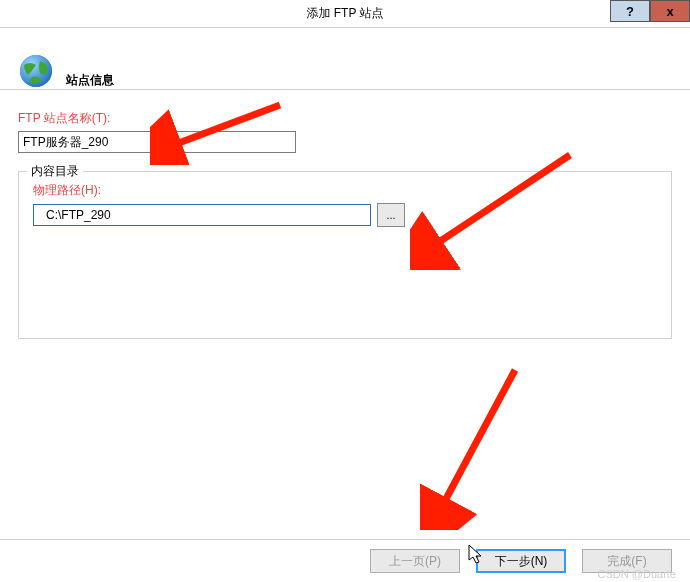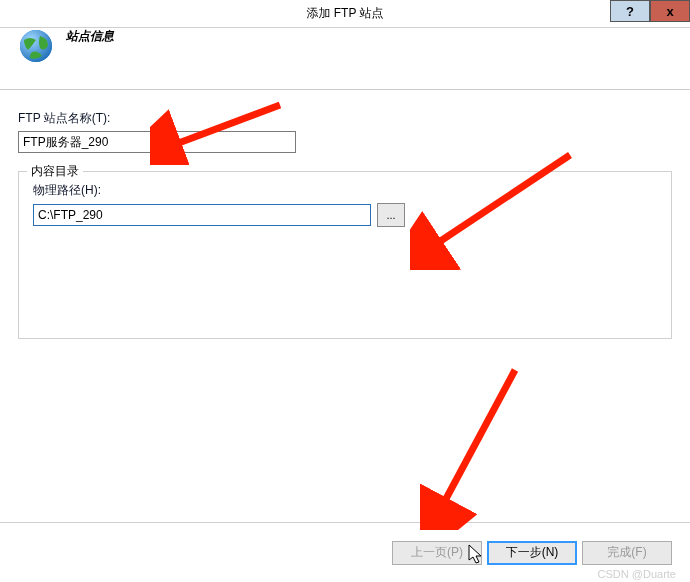--- a/index.html
+++ b/index.html
@@ -45,34 +45,33 @@
       font-size: 13px;
       font-weight: bold;
     }
     .btn-help { background: #c5d8ea; }
     .btn-close { background: #c76050; color: #000; }
     .header-band {
       height: 62px;
       background: #fff;
       border-bottom: 1px solid #ccc;
       display: flex;
-      align-items: flex-start;
+      align-items: flex-end;
       padding-left: 18px;
       gap: 12px;
-      font-style: italic;
     }
     .globe-icon { width: 36px; height: 36px; }
     .header-title { font-size: 12px; font-weight: bold; color: #000; }
     .content {
       padding: 20px 18px 0 18px;
       position: relative;
     }
     .field-label {
       font-size: 12px;
-      color: #0f172a;
+      color: #ef4444;
       margin-bottom: 4px;
       display: block;
     }
     .text-input {
       height: 22px;
       border: 1px solid #7a7a7a;
       padding: 2px 4px;
       font-size: 12px;
       font-family: inherit;
       background: #fff;
@@ -96,47 +95,47 @@
     .path-row {
       display: flex;
       align-items: center;
       gap: 6px;
       margin-top: 4px;
     }
     .path-input {
       width: 338px;
       height: 22px;
       border: 1px solid #2a6fb5;
-      padding: 2px 4px;
+      padding: 2px 12px;
       font-size: 12px;
       font-family: inherit;
     }
     .browse-btn {
       width: 28px;
       height: 24px;
       border: 1px solid #888;
       background: #e9e9e9;
       font-size: 11px;
       display: flex;
       align-items: center;
       justify-content: center;
       cursor: pointer;
     }
     .footer {
       position: absolute;
       bottom: 0;
       left: 0;
       right: 0;
-      height: 60px;
+      height: 43px;
       border-top: 1px solid #d0d0d0;
       display: flex;
       align-items: center;
       justify-content: flex-end;
       padding-right: 18px;
-      gap: 5px;
+      gap: 16px;
       background: #fff;
     }
     .footer-btn {
       width: 90px;
       height: 24px;
       border: 1px solid #adadad;
       background: #e9e9e9;
       font-size: 12px;
       font-family: inherit;
       display: flex;

